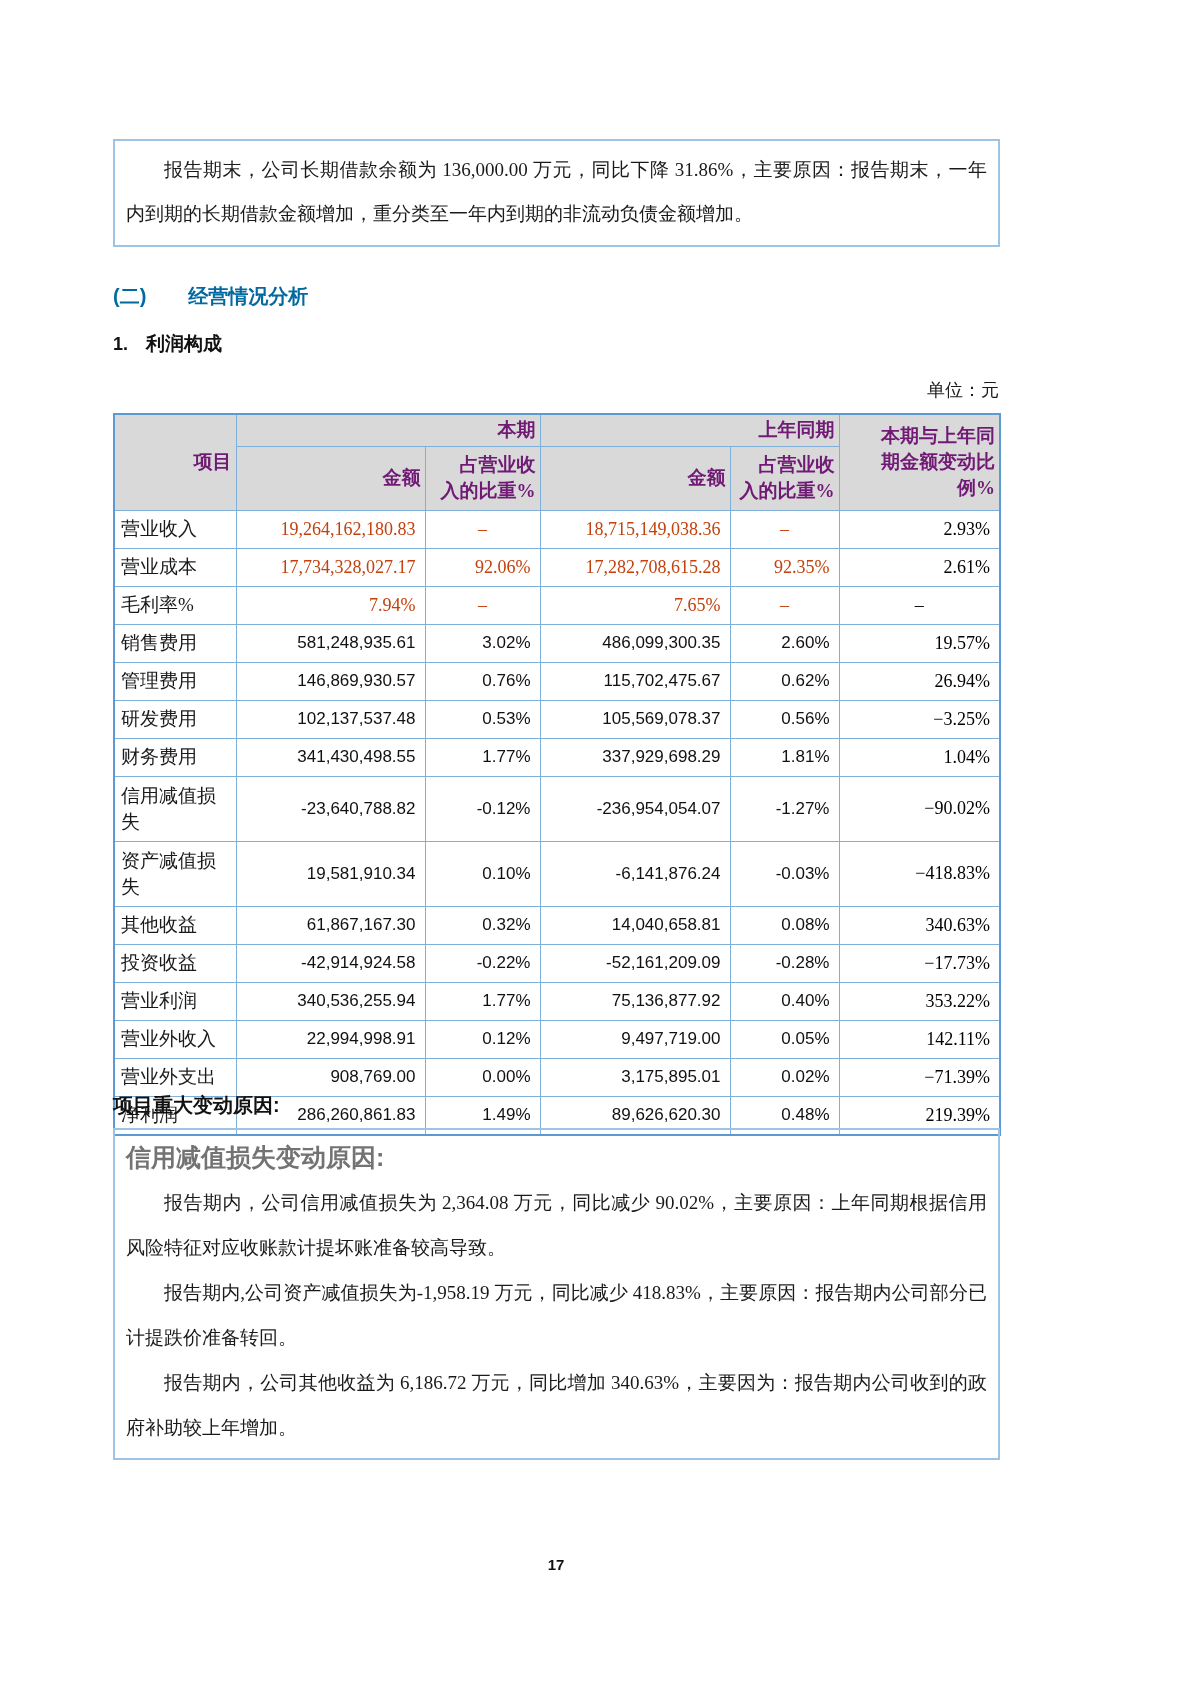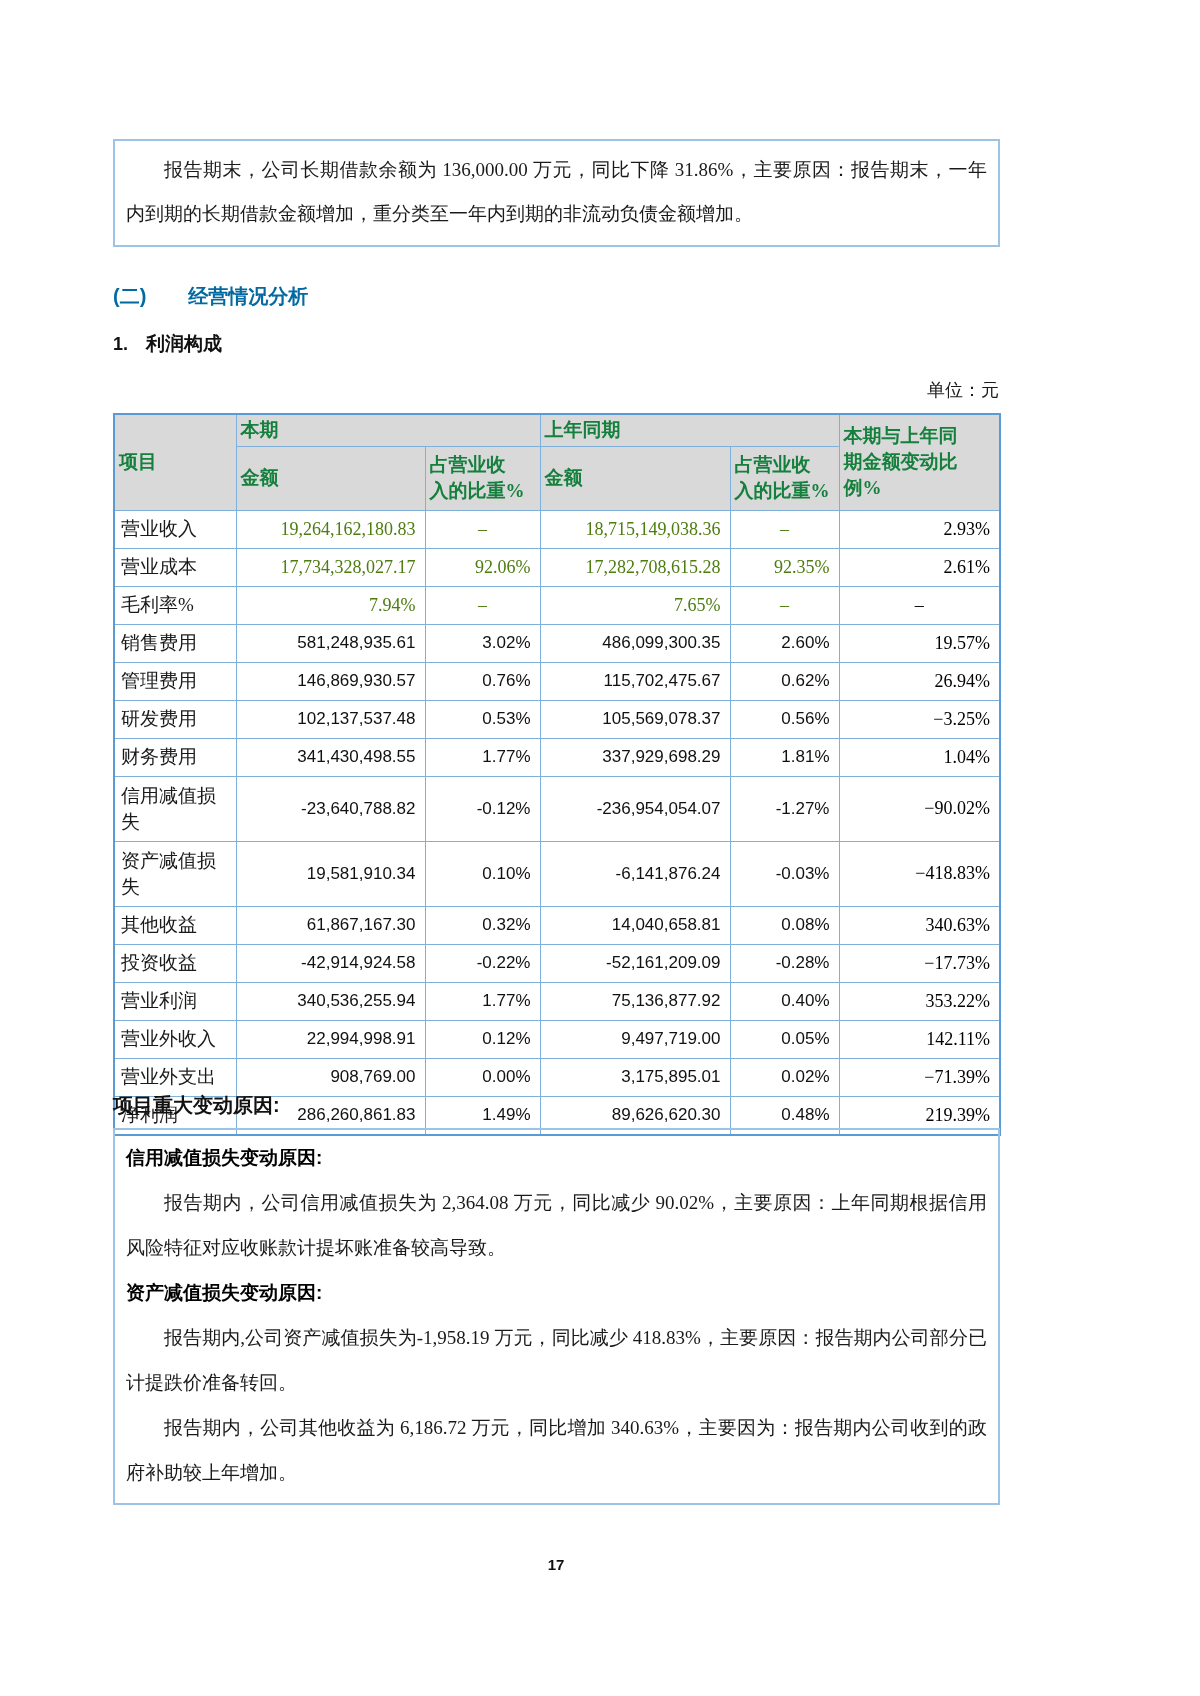--- a/index.html
+++ b/index.html
@@ -44,42 +44,42 @@
   table.profit {
     position:absolute; left:113px; top:413px;
     width:886px;
     border-collapse:collapse;
     table-layout:fixed;
     border:2px solid #5b9bd5;
   }
   table.profit td, table.profit th { border:1px solid #7eb0d9; overflow:hidden; }
   table.profit th {
     background:#d9d9d9;
-    font-weight:bold; font-size:19px; color:#15803d;
-    text-align:left; vertical-align:middle;
+    font-weight:bold; font-size:19px; color:#701a75;
+    text-align:right; vertical-align:middle;
     white-space:pre-line;
     line-height:26px;
     padding:1px 4px;
   }
   tr.h1 { height:32px; }
   tr.h2 { height:64px; }
   tr.sr { height:33px; }
   tr.dr { height:65px; }
   td.lbl {
     font-size:19px; text-align:left; vertical-align:middle;
     padding:2px 6px; line-height:26px;
   }
   td.num {
     font-family:"Liberation Sans","DejaVu Sans",sans-serif;
     font-size:17px; text-align:right; vertical-align:middle;
     padding:2px 9px; color:#111;
   }
   tr.fs td.num {
     font-family:"Liberation Serif","DejaVu Serif",serif;
-    font-size:18px; color:#4d7c0f;
+    font-size:18px; color:#c2410c;
   }
   td.chg {
     font-family:"Liberation Serif","DejaVu Serif",serif;
     font-size:18px; text-align:right; vertical-align:middle;
     padding:8px 9px; color:#000000;
   }
   td.ctr { text-align:center; }
   
   .reasons-h {
     position:absolute; left:113px; top:1092px;
@@ -87,21 +87,21 @@
     font-weight:bold; font-size:20px; color:#111;
   }
   .reasons-box {
     position:absolute; left:113px; top:1128px; width:861px;
     border:2px solid #9dc3e6;
     padding:5px 11px 8px 11px;
   }
   .reasons-box h4 {
     margin:0;
     font-family:"Liberation Sans","DejaVu Sans",sans-serif;
-    font-weight:bold; font-size:19px; color:#000000;
+    font-weight:bold; font-size:25px; color:#737373;
     line-height:45px;
   }
   .reasons-box p {
     margin:0;
     font-size:19px; line-height:45px;
     text-indent:2em; text-align:justify;
   }
   
   .pagenum {
     position:absolute; left:113px; top:1556px; width:886px;
@@ -277,20 +277,19 @@
       <td class="chg">219.39%</td>
     </tr>
   </tbody>
     </table>
 
   <div class="reasons-h">项目重大变动原因:</div>
 
   <div class="reasons-box">
     <h4>信用减值损失变动原因:</h4>
     <p>报告期内，公司信用减值损失为 2,364.08 万元，同比减少 90.02%，主要原因：上年同期根据信用风险特征对应收账款计提坏账准备较高导致。</p>
-    <h4>资产减值损失变动原因:</h4>
     <p>报告期内,公司资产减值损失为-1,958.19 万元，同比减少 418.83%，主要原因：报告期内公司部分已计提跌价准备转回。</p>
     <p>报告期内，公司其他收益为 6,186.72 万元，同比增加 340.63%，主要因为：报告期内公司收到的政府补助较上年增加。</p>
   </div>
 
   <div class="pagenum">17</div>
 
 </div>
 
 </body></html>

